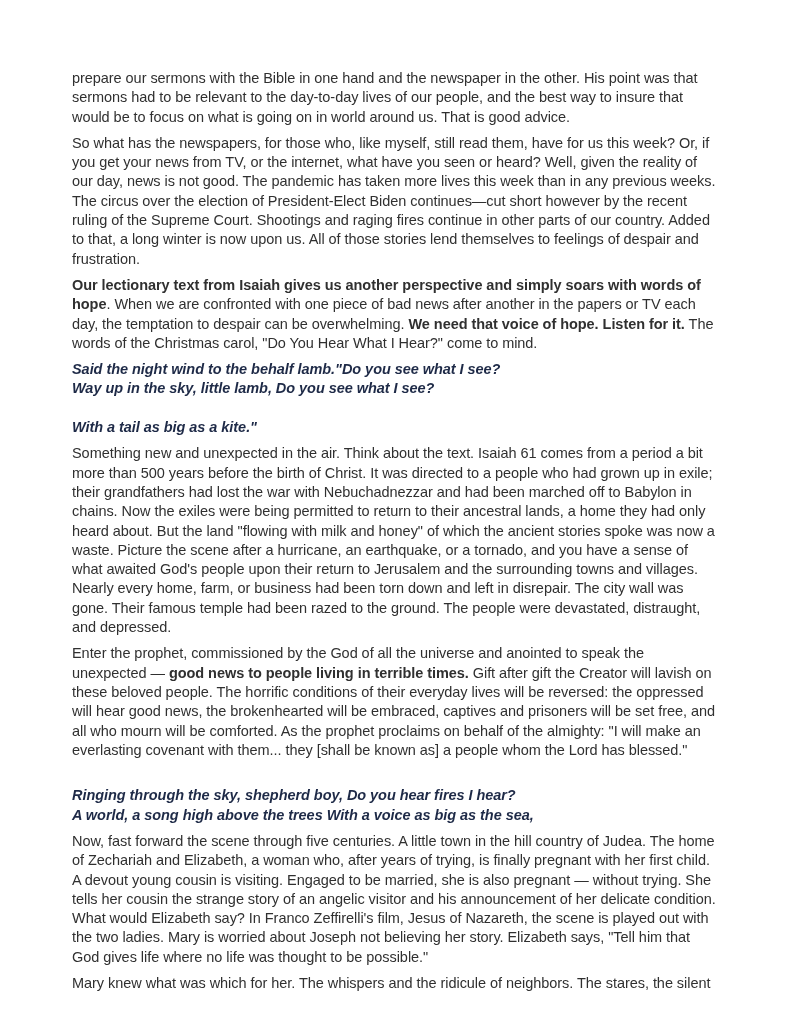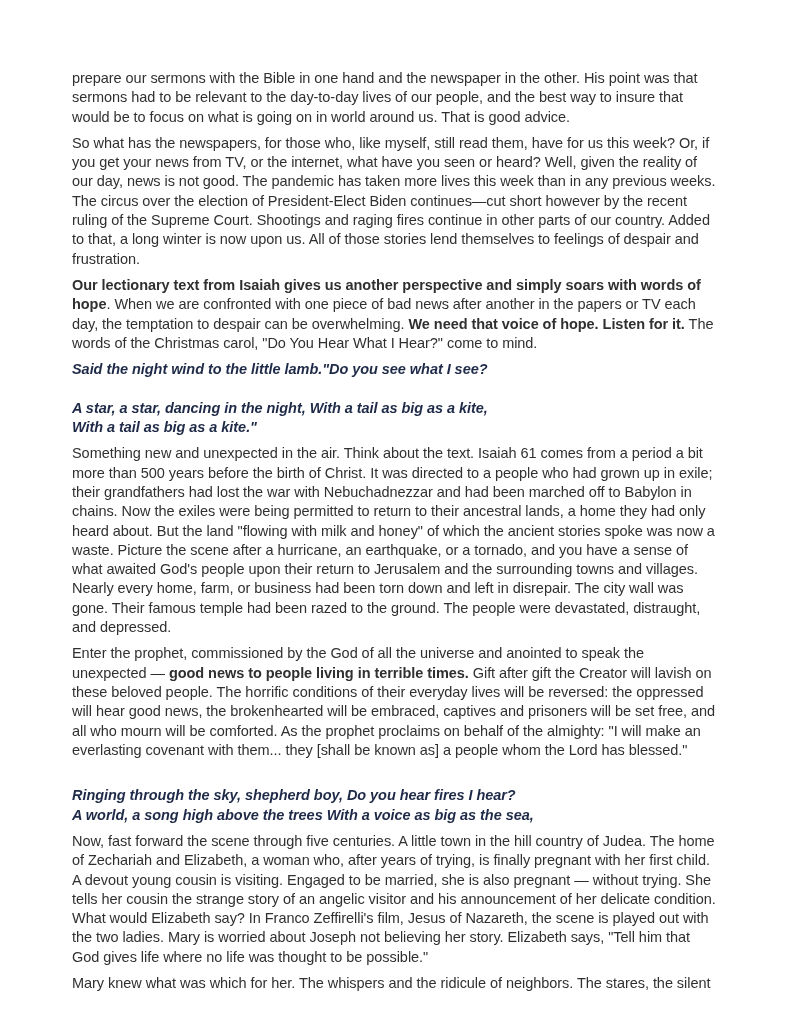--- a/index.html
+++ b/index.html
@@ -37,20 +37,20 @@
   .doc span.normal{font-weight:normal;}
 </style>
 </head>
 <body>
 
 <main class="page">
   <article class="doc">
       <p class="body"><span class="normal">prepare our sermons with the Bible in one hand and the newspaper in the other. His point was that sermons had to be relevant to the day-to-day lives of our people, and the best way to insure that would be to focus on what is going on in world around us. That is good advice.</span></p>
       <p class="body"><span class="normal">So what has the newspapers, for those who, like myself, still read them, have for us this week? Or, if you get your news from TV, or the internet, what have you seen or heard? Well, given the reality of our day, news is not good. The pandemic has taken more lives this week than in any previous weeks. The circus over the election of President-Elect Biden continues—cut short however by the recent ruling of the Supreme Court. Shootings and raging fires continue in other parts of our country. Added to that, a long winter is now upon us. All of those stories lend themselves to feelings of despair and frustration.</span></p>
       <p class="body"><span class="bold">Our lectionary text from Isaiah gives us another perspective and simply soars with words of hope</span><span class="normal">. When we are confronted with one piece of bad news after another in the papers or TV each day, the temptation to despair can be overwhelming. </span><span class="bold">We need that voice of hope. Listen for it.</span><span class="normal"> The words of the Christmas carol, "Do You Hear What I Hear?" come to mind.</span></p>
-      <p class="verse"><span>Said the night wind to the little lamb."Do you see what I see?</span><br><br><span>A star, a star, dancing in the night, With a tail as big as a kite,</span><br><span>With a tail as big as a kite."</span></p>
+      <p class="verse"><span>Said the night wind to the behalf lamb."Do you see what I see?</span><br><span>Way up in the sky, little lamb, Do you see what I see?</span><br><br><span>With a tail as big as a kite."</span></p>
       <p class="body"><span class="normal">Something new and unexpected in the air. Think about the text. Isaiah 61 comes from a period a bit more than 500 years before the birth of Christ. It was directed to a people who had grown up in exile; their grandfathers had lost the war with Nebuchadnezzar and had been marched off to Babylon in chains. Now the exiles were being permitted to return to their ancestral lands, a home they had only heard about. But the land "flowing with milk and honey" of which the ancient stories spoke was now a waste. Picture the scene after a hurricane, an earthquake, or a tornado, and you have a sense of what awaited God's people upon their return to Jerusalem and the surrounding towns and villages. Nearly every home, farm, or business had been torn down and left in disrepair. The city wall was gone. Their famous temple had been razed to the ground. The people were devastated, distraught, and depressed.</span></p>
       <p class="body"><span class="normal">Enter the prophet, commissioned by the God of all the universe and anointed to speak the unexpected — </span><span class="bold">good news to people living in terrible times.</span><span class="normal"> Gift after gift the Creator will lavish on these beloved people. The horrific conditions of their everyday lives will be reversed: the oppressed will hear good news, the brokenhearted will be embraced, captives and prisoners will be set free, and all who mourn will be comforted. As the prophet proclaims on behalf of the almighty: "I will make an everlasting covenant with them... they [shall be known as] a people whom the Lord has blessed."</span></p>
       <p class="verse"><br><span>Ringing through the sky, shepherd boy, Do you hear fires I hear?</span><br><span>A world, a song high above the trees With a voice as big as the sea,</span><br></p>
       <p class="body"><span class="normal">Now, fast forward the scene through five centuries. A little town in the hill country of Judea. The home of Zechariah and Elizabeth, a woman who, after years of trying, is finally pregnant with her first child. A devout young cousin is visiting. Engaged to be married, she is also pregnant — without trying. She tells her cousin the strange story of an angelic visitor and his announcement of her delicate condition. What would Elizabeth say? In Franco Zeffirelli's film, Jesus of Nazareth, the scene is played out with the two ladies. Mary is worried about Joseph not believing her story. Elizabeth says, "Tell him that God gives life where no life was thought to be possible."</span></p>
       <p class="body"><span class="normal">Mary knew what was which for her. The whispers and the ridicule of neighbors. The stares, the silent</span></p>
     </article>
 </main>
 
 </body></html>

